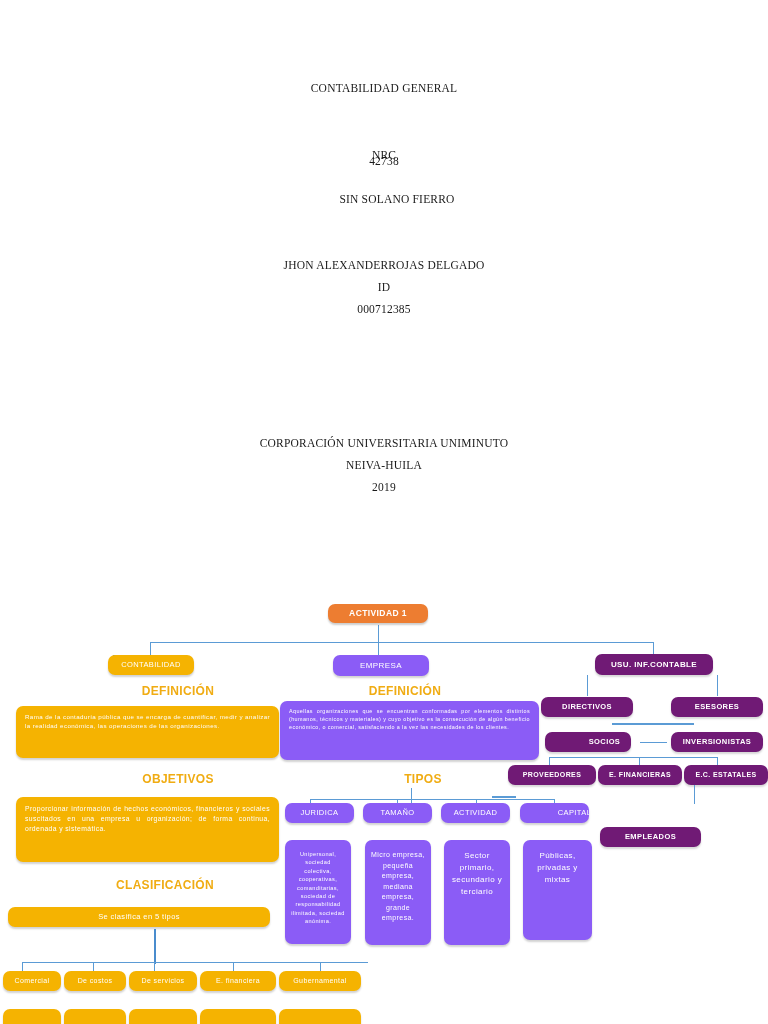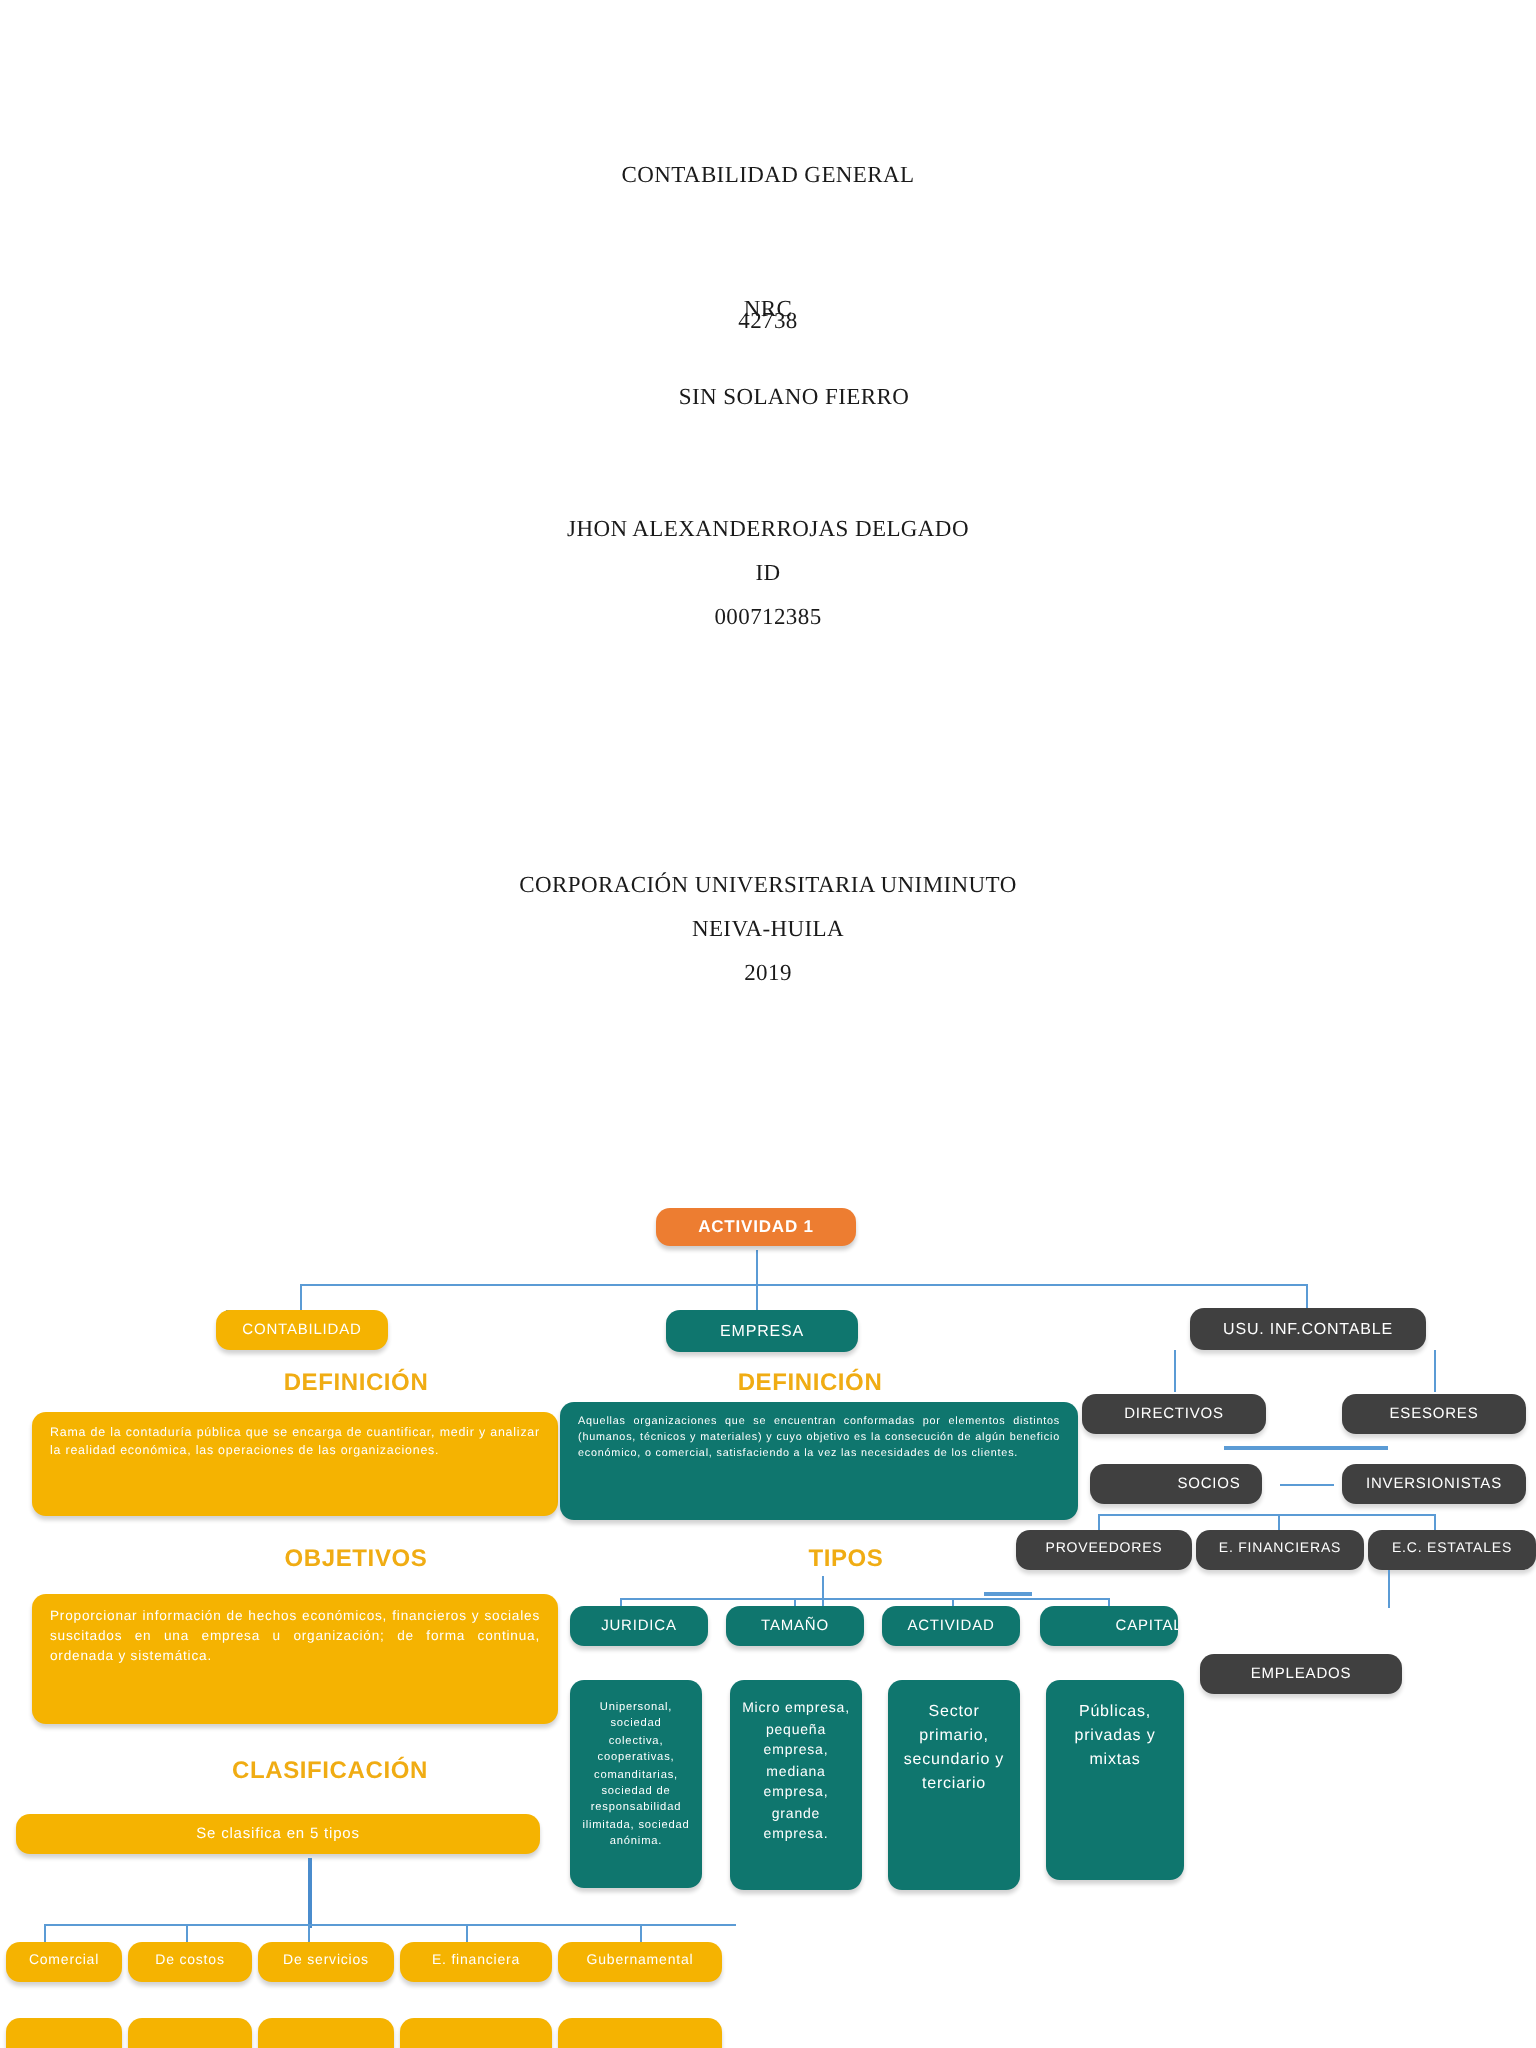--- a/index.html
+++ b/index.html
@@ -51,22 +51,22 @@
     text-align: center;
     border-radius: 7px;
     color: #ffffff;
     font-family: "Liberation Sans", sans-serif;
     letter-spacing: 0.4px;
     line-height: 1.15;
     overflow: hidden;
   }
   .node.orange  { background: #ed7d31; box-shadow: 0 2px 2px rgba(0,0,0,.20); }
   .node.amber   { background: #f5b301; box-shadow: 0 2px 2px rgba(0,0,0,.18); }
-  .node.green   { background: #0f766e; box-shadow: 0 2px 2px rgba(0,0,0,.18); }
-  .node.blue    { background: #404040; box-shadow: 0 2px 2px rgba(0,0,0,.16); }
+  .node.green   { background: #8b5cf6; box-shadow: 0 2px 2px rgba(0,0,0,.18); }
+  .node.blue    { background: #701a75; box-shadow: 0 2px 2px rgba(0,0,0,.16); font-weight: bold; }
 
   .node.pad     { padding: 5px 7px; }
   .node.body-text {
     justify-content: flex-start;
     text-align: justify;
     align-items: flex-start;
     padding: 7px 9px;
     line-height: 1.45;
   }
   .node.body-center {

